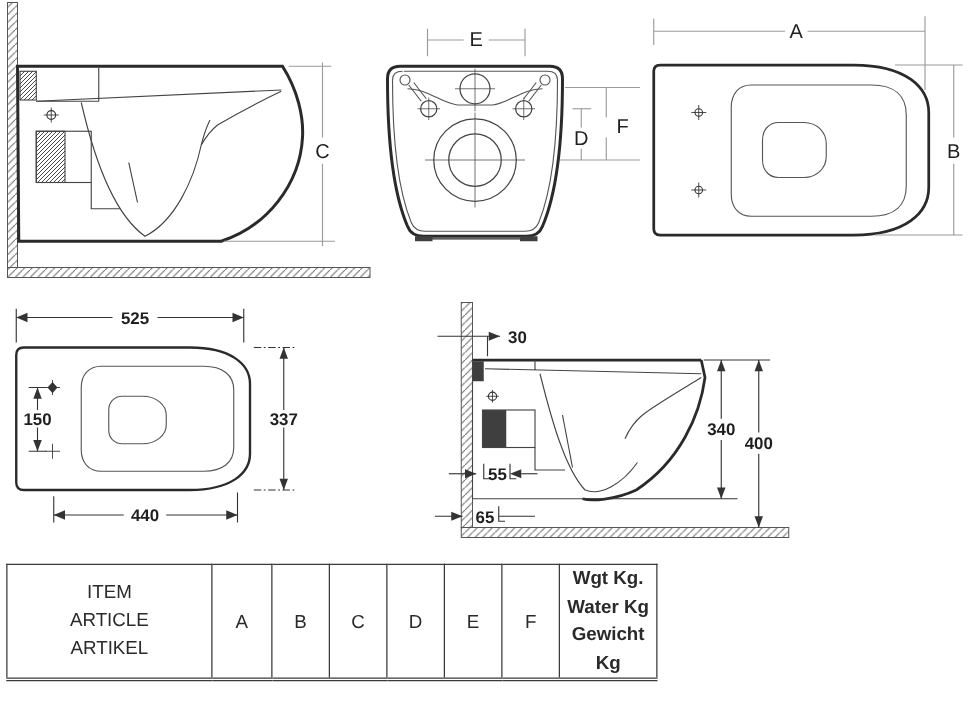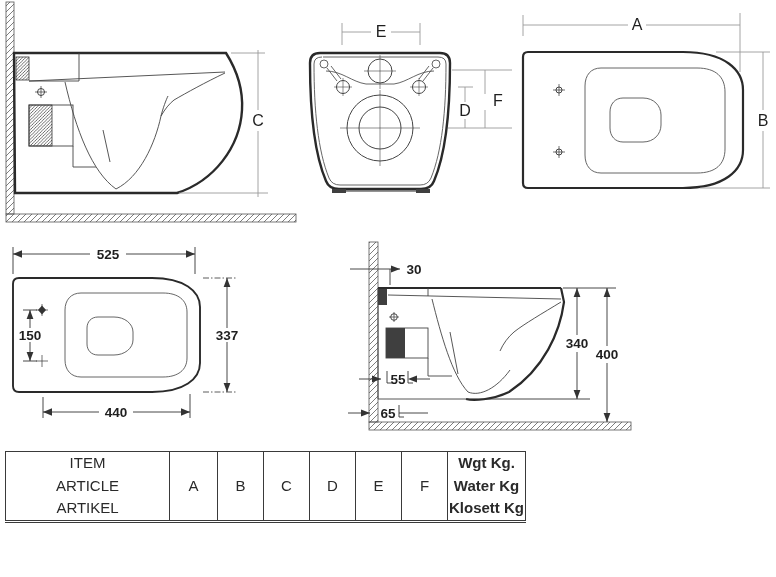--- a/index.html
+++ b/index.html
@@ -234,19 +234,19 @@
     </td>
     <td class="col-letter" style="width:47px;">A</td>
     <td class="col-letter" style="width:45px;">B</td>
     <td class="col-letter" style="width:45px;">C</td>
     <td class="col-letter" style="width:45px;">D</td>
     <td class="col-letter" style="width:45px;">E</td>
     <td class="col-letter" style="width:45px;">F</td>
     <td class="hdr-small" style="width:77px;font-weight:bold;">
       <div>Wgt Kg.</div>
       <div>Water Kg</div>
-      <div>Klosett Kg</div>
+      <div>Gewicht Kg</div>
     </td>
   </tr>
 </tbody>
     </table>
 
 </div>
 
 </body></html>

